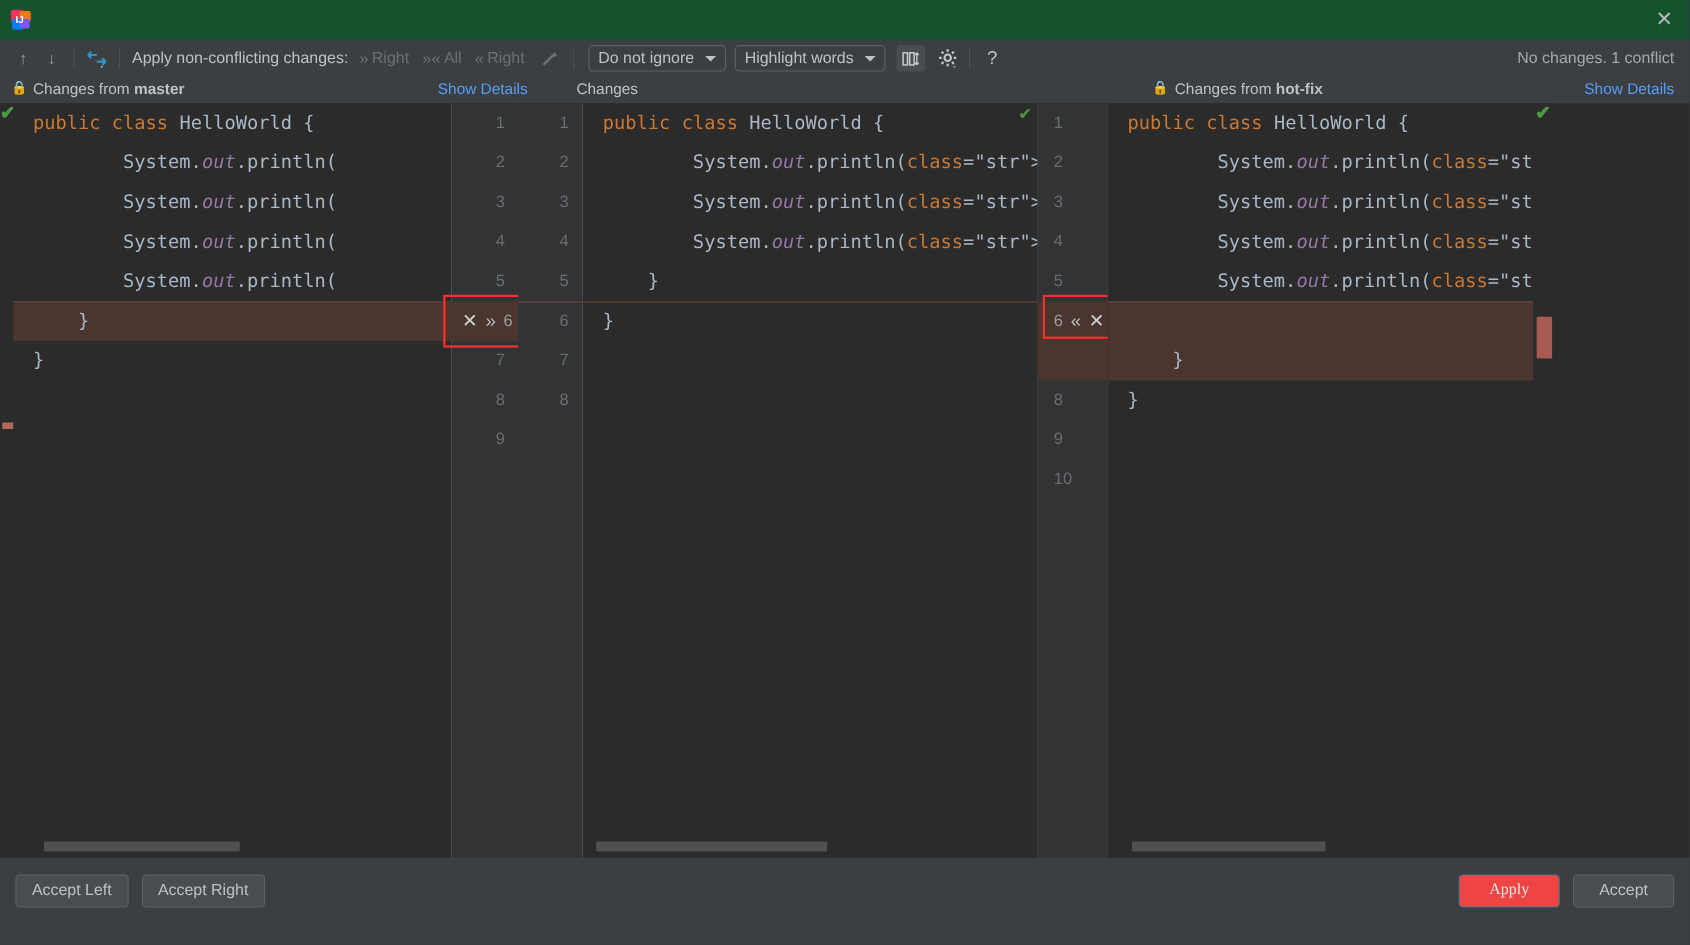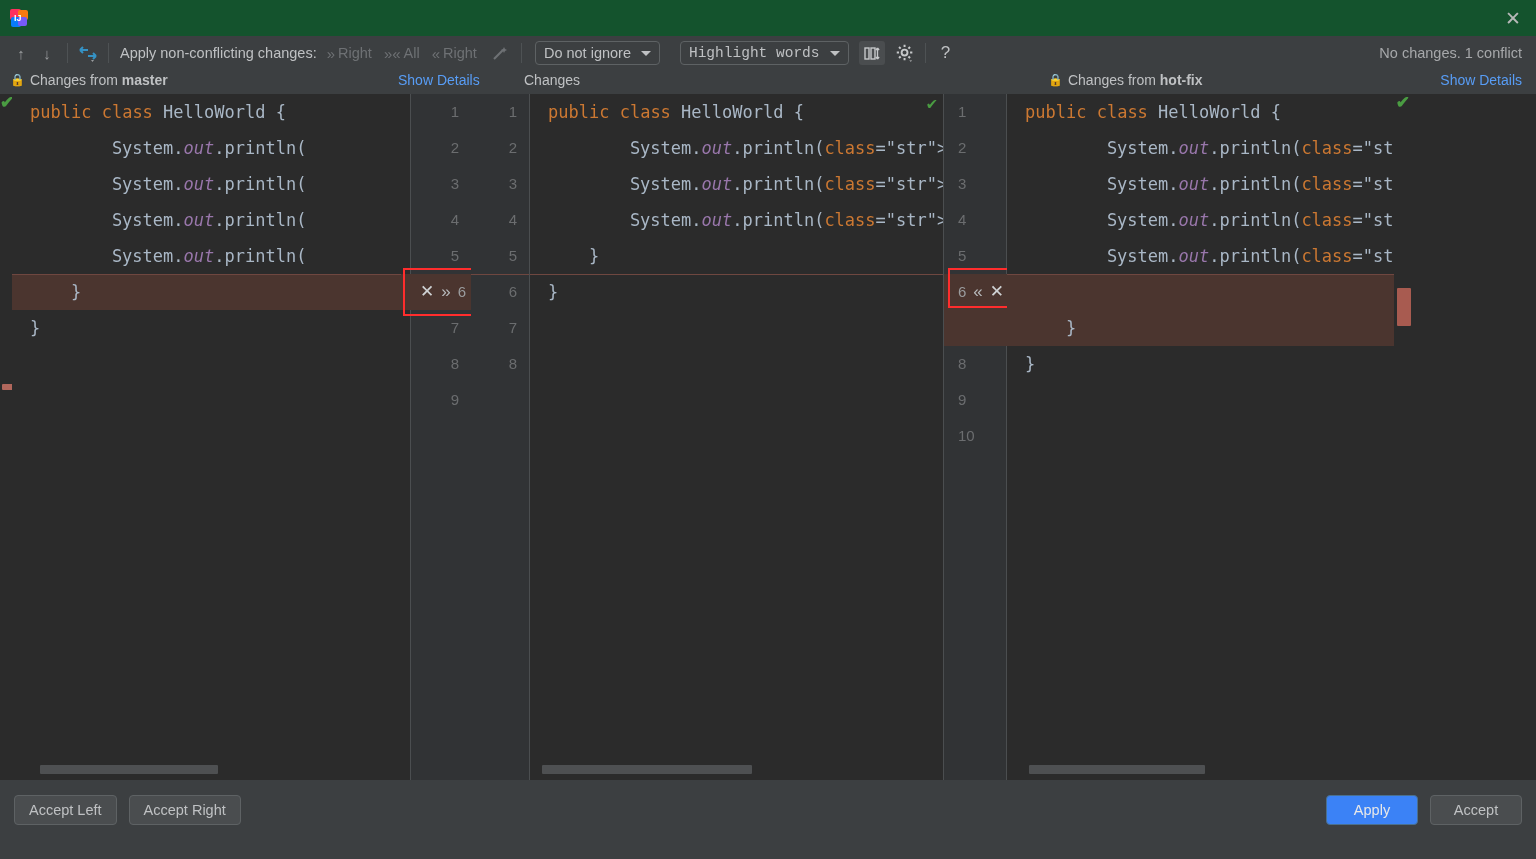--- a/index.html
+++ b/index.html
@@ -111,21 +111,21 @@
   #footer {
     height: 59px; background: #3c3f41; display: flex; align-items: center;
     padding: 0 14px; position: relative;
   }
   .btn {
     height: 30px; min-width: 92px; padding: 0 14px; border-radius: 4px;
     border: 1px solid #5e6264; background: #4a4d4f; color: #bfc1c3;
     font-size: 14.5px; display: flex; align-items: center; justify-content: center;
     margin-right: 12px;
   }
-  .btn.primary { background: #3b82f6; border-color: #4a708f; color: #e8e8e8; }
+  .btn.primary { background: #ef4444; border-color: #4a708f; color: #e8e8e8; font-family: Liberation Serif, serif; }
   #footer-right { position: absolute; right: 14px; display: flex; align-items: center; }
   #watermark {
     position: absolute; right: 18px; bottom: 9px;
     color: #d8d8d8; font-size: 21px; opacity: .88;
     font-family: "Liberation Sans", sans-serif; white-space: nowrap;
     pointer-events: none;
   }
   .ovmark { position: absolute; border-radius: 1px; }
 </style>
 </head>
@@ -171,21 +171,21 @@
     <svg width="18" height="18" viewBox="0 0 18 18" aria-hidden="true">
       <path d="M3 15 L12 6" stroke="#6e7174" stroke-width="2.2" fill="none"></path>
       <path d="M13 3 l1 2 l2 1 l-2 1 l-1 2 l-1 -2 l-2 -1 l2 -1 z" fill="#6e7174"></path>
     </svg>
   </div>
   <div class="tb-sep" style="margin-left:8px;"></div>
   <div class="combo">
     <span>Do not ignore</span>
     <span class="caret"></span>
   </div>
-  <div class="combo" style="margin-left:20px;font-family:Liberation Mono, monospace;">
+  <div class="combo" style="margin-left:8px;">
     <span>Highlight words</span>
     <span class="caret"></span>
   </div>
   <div class="tb-sq-btn">
     <svg width="16" height="15" viewBox="0 0 16 15" aria-hidden="true">
       <rect x="1" y="2" width="4" height="11" fill="none" stroke="#c6c8ca" stroke-width="1.4"></rect>
       <rect x="7" y="2" width="4" height="11" fill="none" stroke="#c6c8ca" stroke-width="1.4"></rect>
       <path d="M13.5 2 v11 M13.5 2 l-1.6 2 M13.5 2 l1.6 2 M13.5 13 l-1.6 -2 M13.5 13 l1.6 -2" stroke="#c6c8ca" stroke-width="1.3" fill="none"></path>
     </svg>
   </div>

